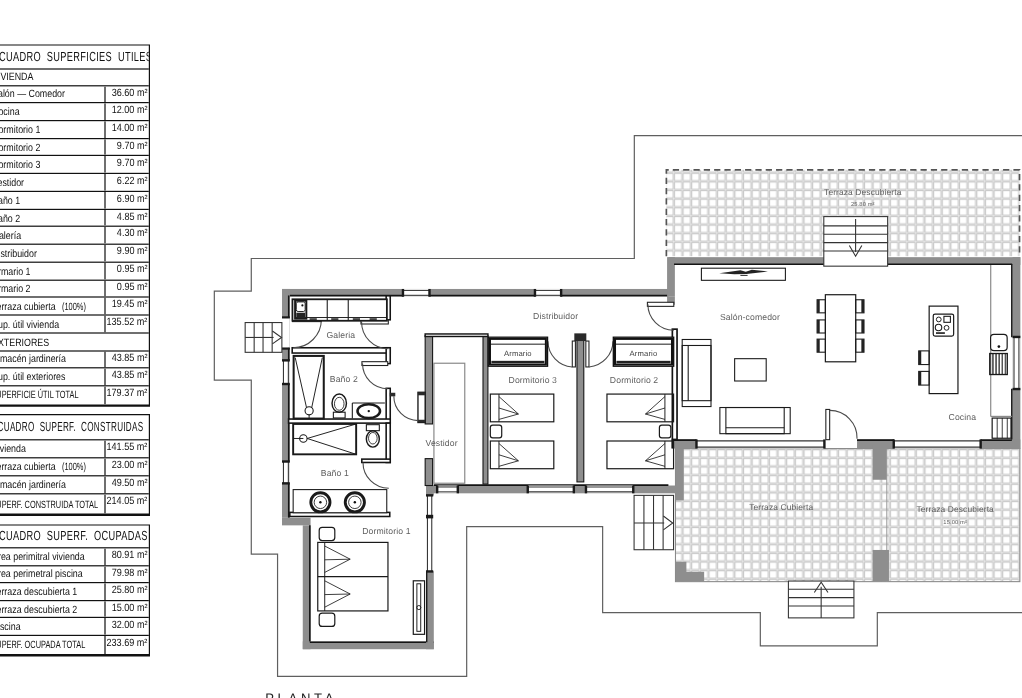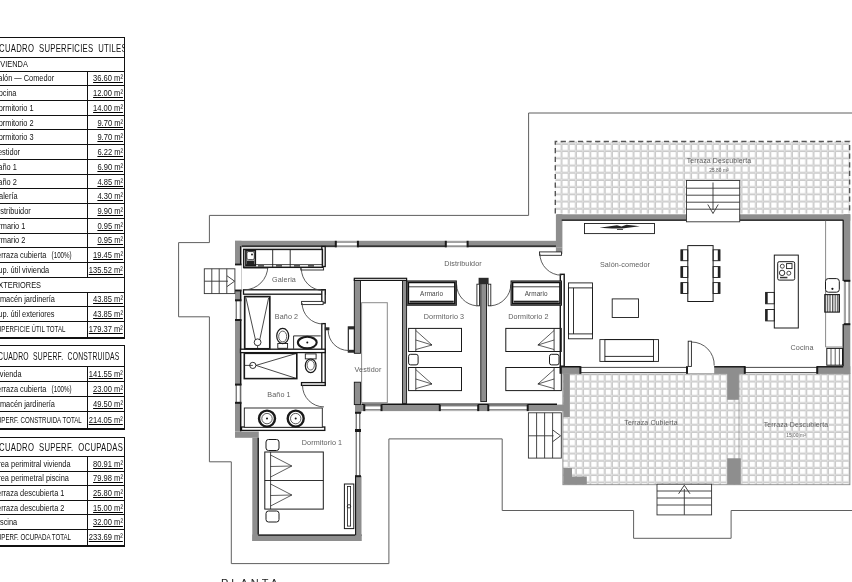--- a/index.html
+++ b/index.html
@@ -6,21 +6,21 @@
   #canvas{position:relative;width:852px;height:582px;overflow:hidden;background:#fff;
           font-family:"Liberation Sans", sans-serif;}
   .tbl{position:absolute;left:-11px;border:1.5px solid #111;background:#fff;width:136px;box-sizing:border-box;}
   .tbl .hd{display:flex;align-items:center;border-bottom:1.5px solid #111;overflow:hidden;}
   .tbl .hd span{display:inline-block;transform:scaleX(0.70);transform-origin:0 50%;white-space:nowrap;
       font-size:11px;color:#111;letter-spacing:0.4px;padding-left:13px;}
   .row{display:flex;border-bottom:1px solid #111;box-sizing:border-box;overflow:hidden;}
   .row:last-child{border-bottom:none;}
   .row .lb{flex:1 1 auto;overflow:hidden;white-space:nowrap;display:flex;align-items:center;}
   .row .lb span{display:inline-block;transform:scaleX(0.84);transform-origin:0 50%;font-size:8.8px;color:#111;padding-left:4px;white-space:nowrap;}
-  .row .vl{width:37.5px;flex:0 0 37.5px;border-left:1.2px solid #111;display:flex;align-items:center;justify-content:flex-end;box-sizing:border-box;text-decoration:underline;}
+  .row .vl{width:37.5px;flex:0 0 37.5px;border-left:1.2px solid #111;display:flex;align-items:flex-start;justify-content:flex-end;box-sizing:border-box;}
   .row .vl span{display:inline-block;transform:scaleX(0.86);transform-origin:100% 50%;font-size:8.8px;color:#111;padding-right:1.5px;white-space:nowrap;}
   .row.sec .lb span{font-size:8.8px;}
   .small{font-size:6px;}
   .row .lb span.cond{transform:scaleX(0.70);}
 </style>
 </head>
 <body>
 <div id="canvas">
 
 <div class="tbl" style="top:37px;border-bottom-width:2.5px;">

